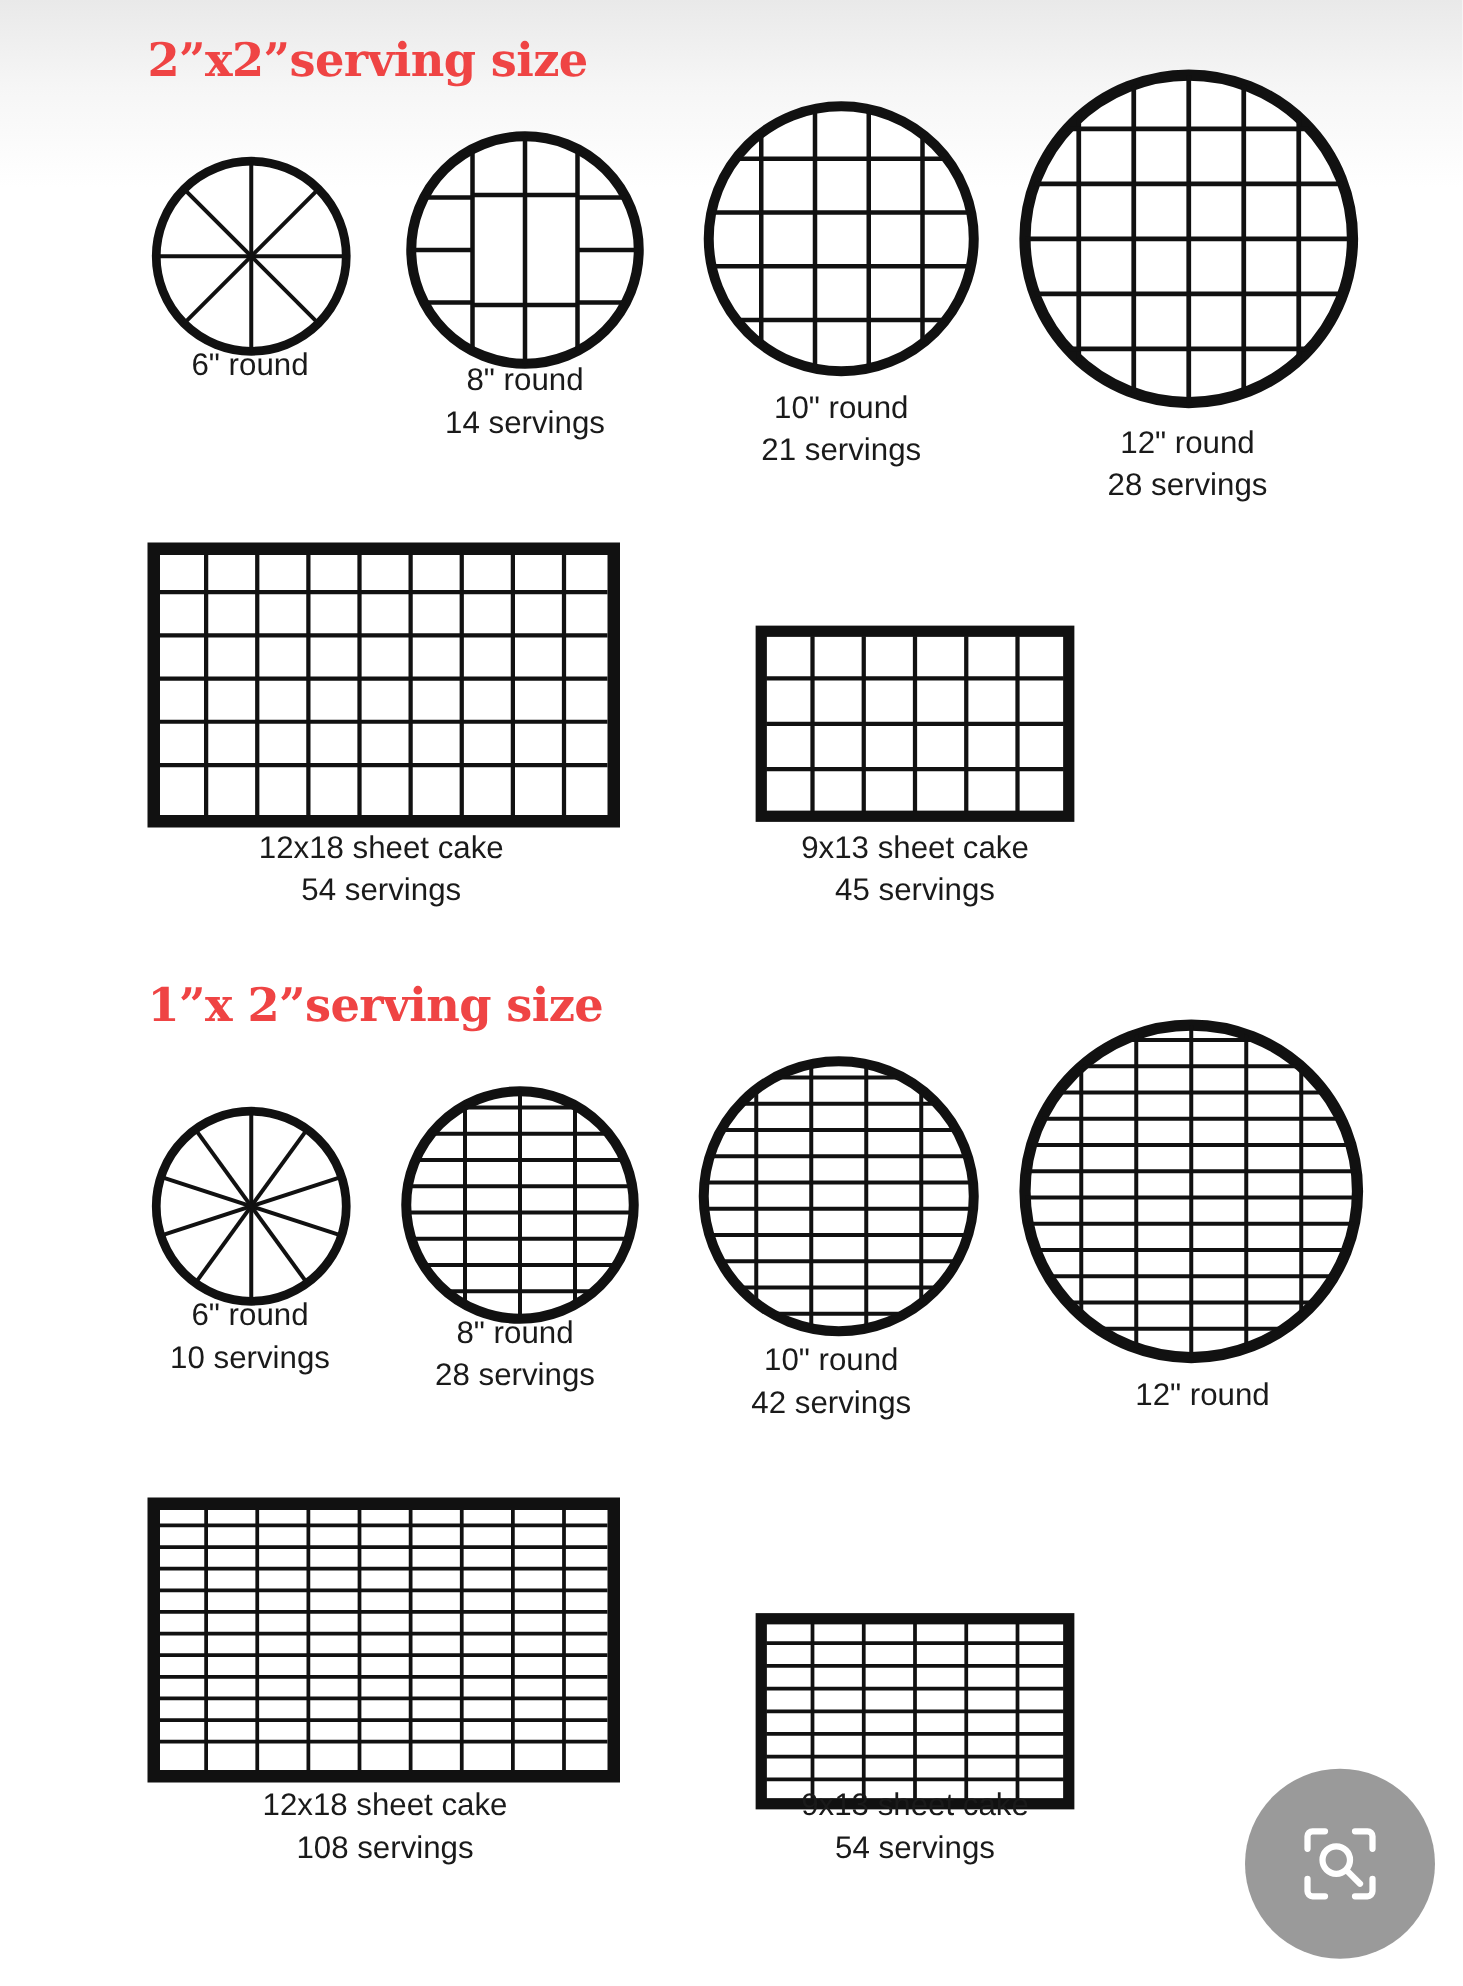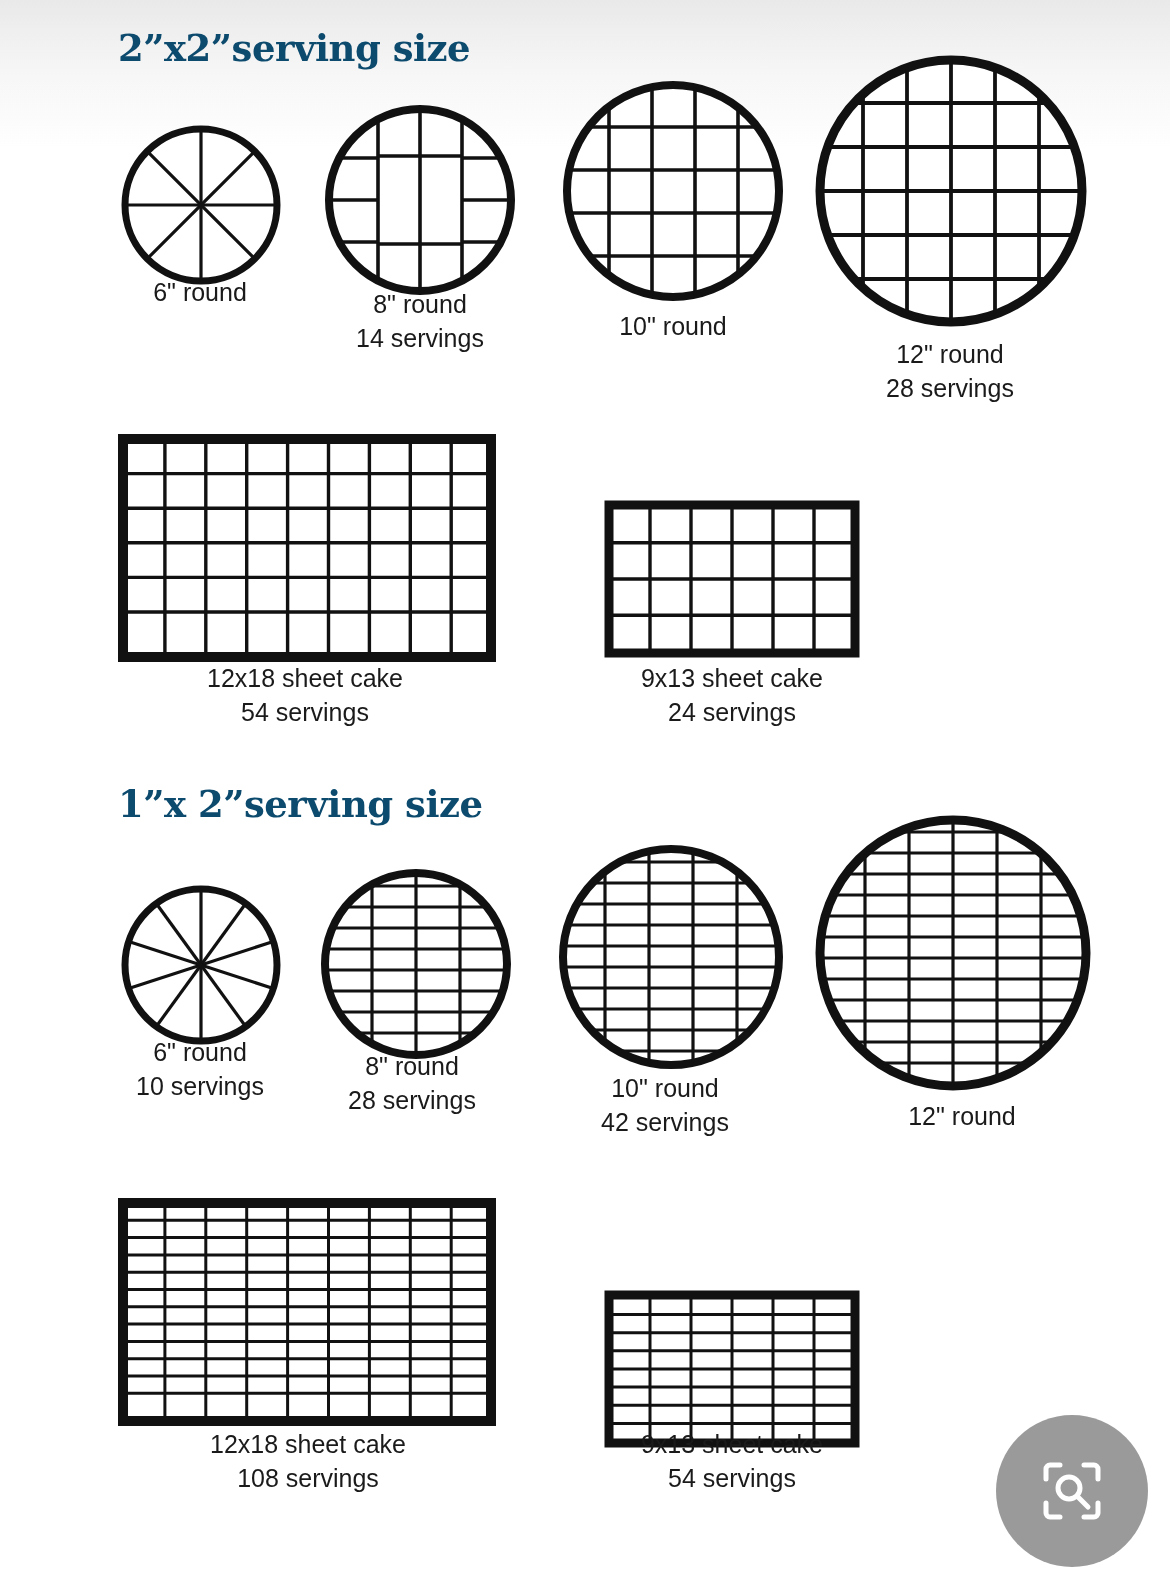--- a/index.html
+++ b/index.html
@@ -17,21 +17,21 @@
   }
   .page {
     position: absolute;
     inset: 0;
   }
   .section-title {
     position: absolute;
     font-family: "DejaVu Serif", serif;
     font-weight: bold;
     font-size: 37px;
-    color: #0c4a6e;
+    color: #ef4444;
     letter-spacing: -0.5px;
     white-space: nowrap;
   }
   .caption {
     position: absolute;
     font-family: "Liberation Sans", sans-serif;
     font-size: 25px;
     color: #1a1a1a;
     text-align: center;
     white-space: nowrap;
@@ -123,20 +123,21 @@
         <line x1="178" y1="0" x2="178" y2="226"></line>
         <line x1="0" y1="49" x2="226" y2="49"></line>
         <line x1="0" y1="92" x2="226" y2="92"></line>
         <line x1="0" y1="135" x2="226" y2="135"></line>
         <line x1="0" y1="178" x2="226" y2="178"></line>
       </g>
     </svg>
   </div>
   <div class="caption" style="left:553px; top:310px; width:240px;">
     <div>10" round</div>
+    <div>21 servings</div>
   </div>
 
   <div class="fig" style="left:812px; top:52px;">
     <svg width="278" height="278" viewBox="0 0 278 278">
       <defs>
         <clipPath id="c12a">
             <circle cx="139" cy="139" r="131"></circle>
           </clipPath>
       </defs>
       <circle cx="139" cy="139" r="131" fill="#fff" stroke="#111" stroke-width="9"></circle>
@@ -194,21 +195,21 @@
         <line x1="169" y1="9" x2="169" y2="149"></line>
         <line x1="210" y1="9" x2="210" y2="149"></line>
         <line x1="9" y1="42.7" x2="247" y2="42.7"></line>
         <line x1="9" y1="79" x2="247" y2="79"></line>
         <line x1="9" y1="115.3" x2="247" y2="115.3"></line>
       </g>
     </svg>
   </div>
   <div class="caption" style="left:552px; top:662px; width:360px;">
     <div>9x13 sheet cake</div>
-    <div>24 servings</div>
+    <div>45 servings</div>
   </div>
 
   <div class="section-title" style="left:118px; top:782px;">1”x 2”serving size</div>
 
   <div class="fig" style="left:118px; top:882px;">
     <svg width="166" height="166" viewBox="0 0 166 166">
       <circle cx="83" cy="83" r="76" fill="#fff" stroke="#111" stroke-width="7"></circle>
       <g stroke="#111" stroke-width="3.2">
         <line x1="83" y1="7" x2="83" y2="159"></line>
         <line x1="127.7" y1="21.5" x2="38.3" y2="144.5"></line>

